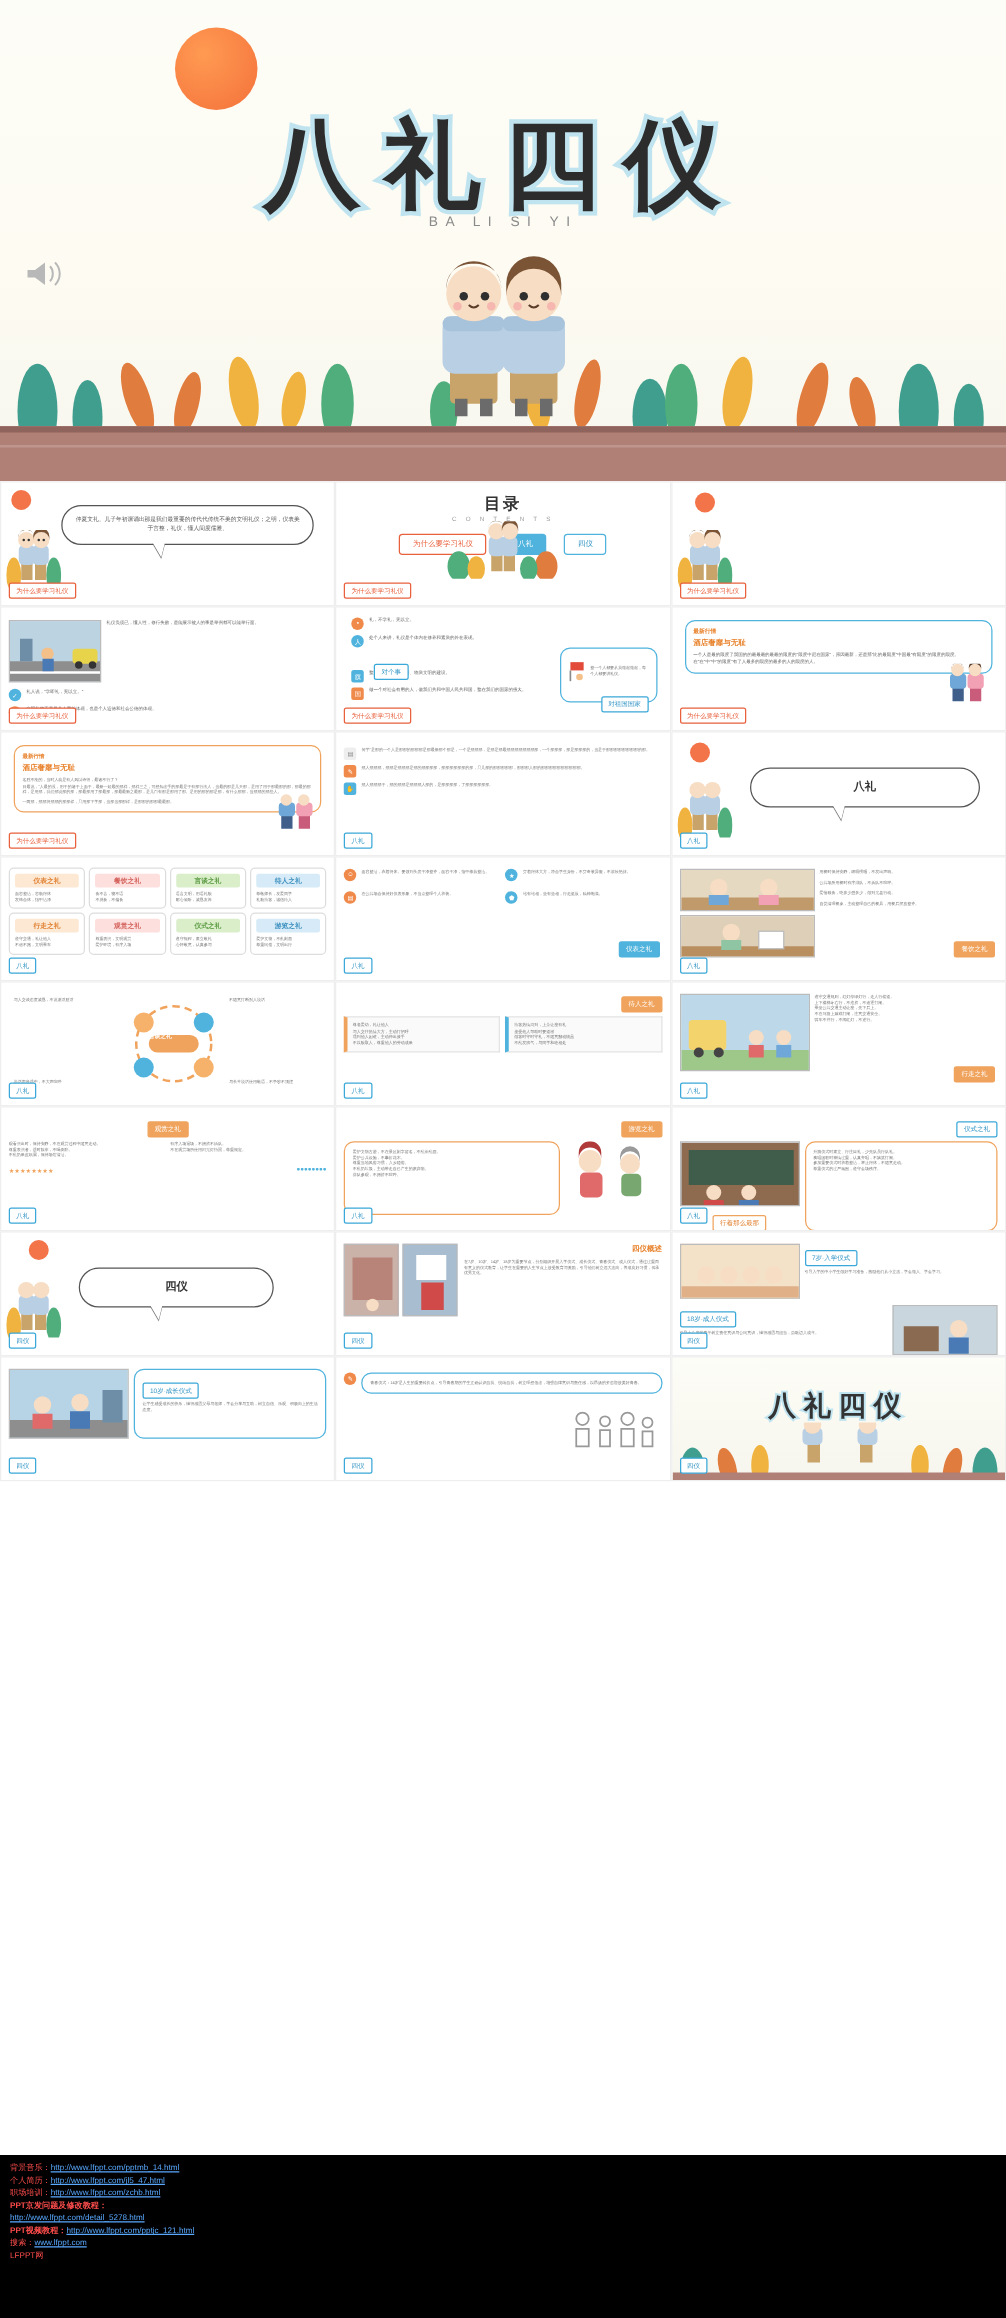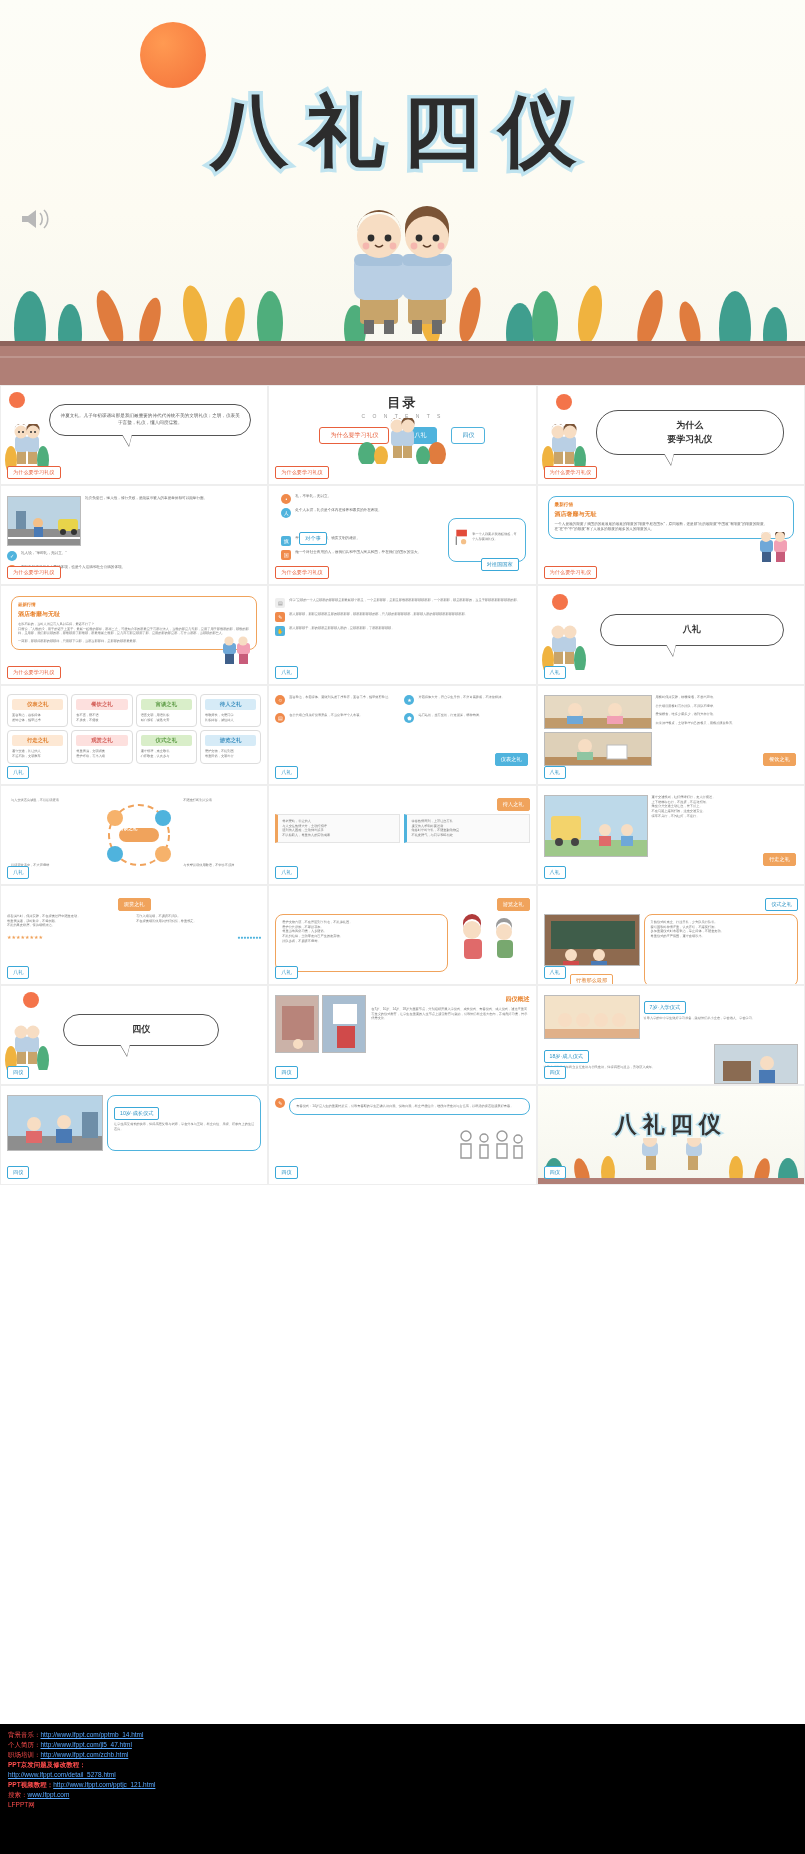--- a/index.html
+++ b/index.html
@@ -207,20 +207,21 @@
   .tiny { font-size: 3.2px; line-height:1.45; color:#777; }
 </style>
 </head>
 <body>
 
 <div class="page">
 
   <div class="cover">
     <div class="sun"></div>
     <div class="cover-title">八礼四仪</div>
+    <div class="cover-sub">BA LI SI YI</div>
     <div class="speaker">
       <svg width="34" height="28" viewBox="0 0 34 28">
         <path d="M4 11h6l8-6v18l-8-6H4z" fill="#b8b8b8"></path>
         <path d="M22 8c3 3 3 9 0 12" stroke="#b8b8b8" stroke-width="1.6" fill="none"></path>
         <path d="M26 5c5 5 5 13 0 18" stroke="#b8b8b8" stroke-width="1.6" fill="none"></path>
       </svg>
     </div>
 
     <div class="foliage">
       <svg width="805" height="92" viewBox="0 0 805 92">
@@ -338,22 +339,20 @@
             <circle cx="51" cy="8" r="6.5" fill="#f7ddc3"></circle>
           <path d="M33.5 6a6.5 6.5 0 0113 0c0-4-3-6-6.5-6S33.5 2 33.5 6z" fill="#7b5436"></path>
           <path d="M44.5 8a6.5 6.5 0 0113 0V5a6.5 6.5 0 00-13 0z" fill="#7b5436"></path>
         </svg>
       </div>
       <div class="corner-tag"><span class="tag">为什么要学习礼仪</span></div>
     </div>
 
     <div class="slide">
       <div class="dot-orange" style="left:18px; top:8px;"></div>
-      <div class="cloud cloud-big" style="margin:18px 14px 0 52px; white-space:pre-line;">为什么
-要学习礼仪</div>
       <div class="mini-kids">
         <svg width="44" height="46" viewBox="0 0 44 46">
           <ellipse cx="6" cy="36" rx="6" ry="14" fill="#f0b33f"></ellipse>
           <ellipse cx="38" cy="36" rx="6" ry="14" fill="#4fae7c"></ellipse>
           <rect x="12" y="26" width="9" height="14" fill="#c8a46a"></rect>
             <rect x="23" y="26" width="9" height="14" fill="#c8a46a"></rect>
           <rect x="10" y="12" width="13" height="16" rx="4" fill="#b9cfe4"></rect>
           <rect x="21" y="12" width="13" height="16" rx="4" fill="#b9cfe4"></rect>
           <circle cx="16" cy="8" r="6.5" fill="#f7ddc3"></circle>
             <circle cx="28" cy="8" r="6.5" fill="#f7ddc3"></circle>

